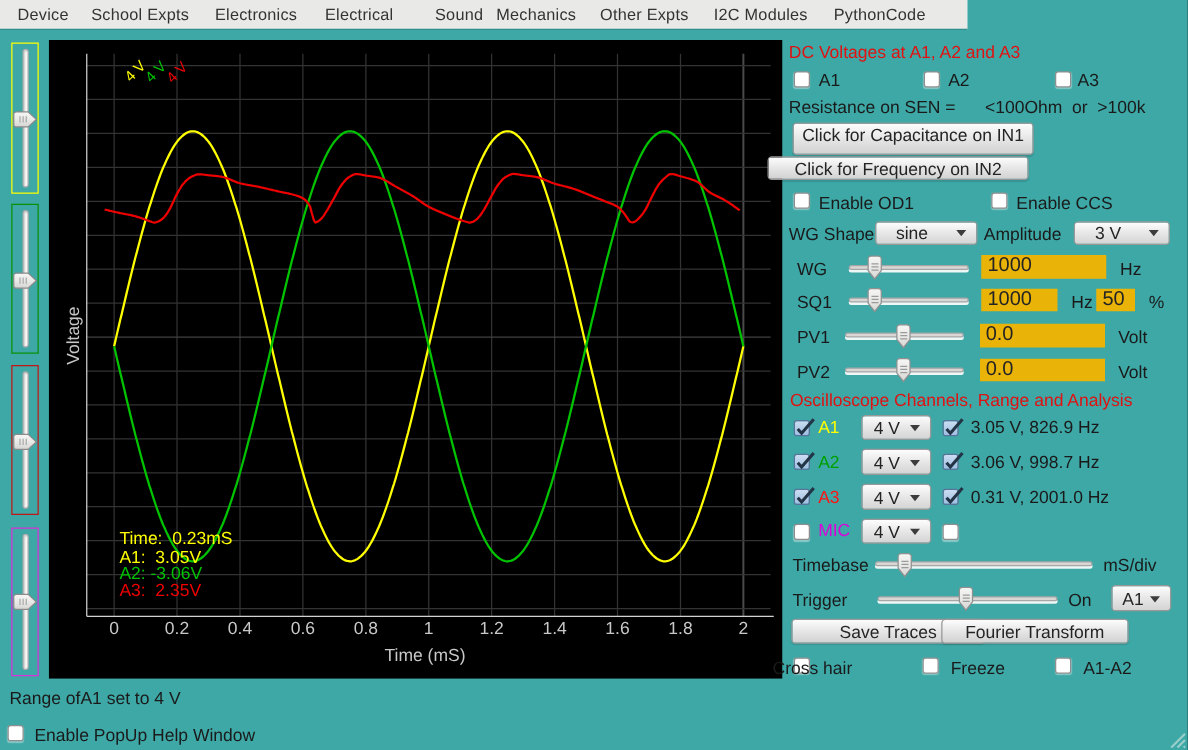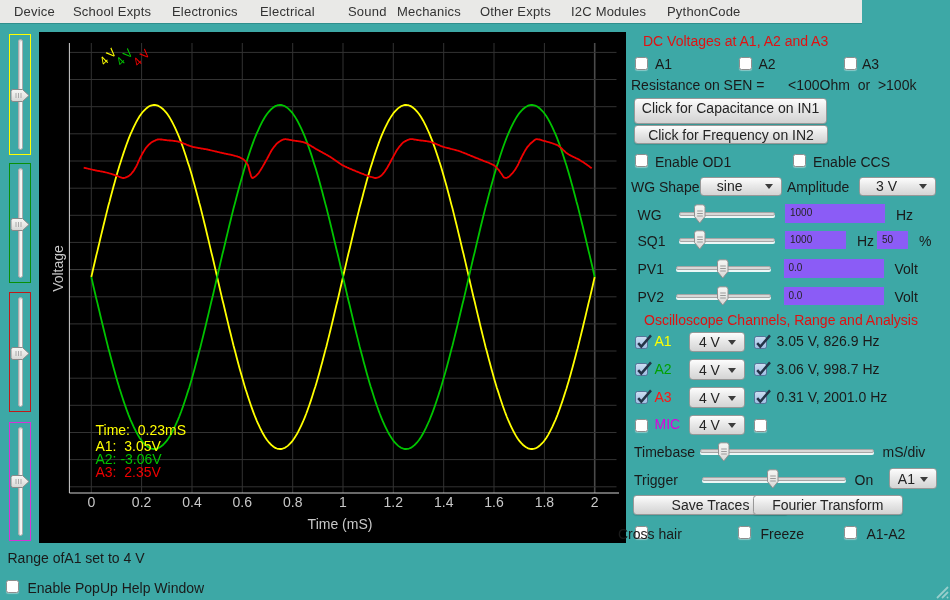--- a/index.html
+++ b/index.html
@@ -1,34 +1,34 @@
 <!DOCTYPE html>
 <html><head><meta charset="utf-8"><style>
 * { margin:0; padding:0; box-sizing:border-box; }
 html,body { width:950px; height:600px; background:#3da8a6; overflow:hidden;
   font-family:"Liberation Sans", sans-serif; }
-#menubar { position:absolute; left:0; top:0; width:862px; height:24px;
+#menubar { position:absolute; left:0; top:0; width:774px; height:24px;
   background:#e9e9e7; border-bottom:1px solid #2f8f8d; }
 .mi { position:absolute; top:0; height:24px; line-height:24px; font-size:13px; color:#333; letter-spacing:0.2px; }
 .lbl { position:absolute; font-size:14px; color:#1a1a1a; white-space:pre; }
-.red { color:#e01212;margin-left:12px; }
+.red { color:#e01212; }
 .cb { position:absolute; width:13px; height:13px; background:#fff;
   border:1px solid #8e8e8e; border-radius:2.5px; box-shadow:0 1px 1px rgba(255,255,255,0.4); }
 .cbc { position:absolute; width:13px; height:13px;
   background:linear-gradient(#cbddf1,#a0bfe3); border:1px solid #57749a; border-radius:2.5px; }
 .cbc svg { position:absolute; left:-1px; top:-3px; overflow:visible; }
 .btn { position:absolute; background:linear-gradient(#fdfdfd,#e8e8e8 45%,#d2d2d2);
   border:1px solid #989898; border-radius:3.5px; font-size:14px; color:#242424;
   text-align:center; box-shadow:0 1px 1px rgba(0,0,0,0.12); }
 .combo { position:absolute; background:linear-gradient(#fdfdfd,#e9e9e9 45%,#d4d4d4);
   border:1px solid #989898; border-radius:3.5px; font-size:14px; color:#242424; }
 .combo .ct { position:absolute; width:72%; text-align:center; top:50%; transform:translateY(-50%); }
 .combo .ar { position:absolute; right:8px; top:50%; margin-top:-2px; width:0; height:0;
   border-left:4.5px solid transparent; border-right:4.5px solid transparent; border-top:5px solid #3c3c3c; }
-.inp { position:absolute; background:#8b5cf6; border:none; font-size:10px; color:#242424; padding-left:5px; }
+.inp { position:absolute; background:#eab308; border:none; font-size:16px; color:#242424; padding-left:5px; }
 .groove { position:absolute; height:4px; background:#d8d7d6; border:1px solid #a6a6a6; border-radius:2px;
   box-shadow:0 2px 0 rgba(255,255,255,0.9); }
 .vgroove { position:absolute; width:5px; background:#f6f6f5; border:1px solid #aaa; border-radius:2.5px;
   box-shadow:inset 1px 1px 1px rgba(0,0,0,0.15); }
 .sbox { position:absolute; left:9px; width:22px; }
 svg.hh, svg.vh { position:absolute; }
 </style></head><body>
 
 <div id="menubar">
 <span class="mi" style="left:14px">Device</span>
@@ -142,21 +142,21 @@
 <div class="lbl red" style="left:631px;top:33px">DC Voltages at A1, A2 and A3</div>
 <div class="cb" style="left:635px;top:56.5px"></div>
 <div class="lbl" style="left:655px;top:56px">A1</div>
 <div class="cb" style="left:739px;top:56.5px"></div>
 <div class="lbl" style="left:758.5px;top:56px">A2</div>
 <div class="cb" style="left:843.5px;top:56.5px"></div>
 <div class="lbl" style="left:862px;top:56px">A3</div>
 <div class="lbl" style="left:631px;top:76.5px">Resistance on SEN =</div>
 <div class="lbl" style="left:788px;top:76.5px">&lt;100Ohm&nbsp; or&nbsp; &gt;100k</div>
 <div class="btn" style="left:634px;top:98px;width:193px;height:26px;line-height:18.5px">Click for Capacitance on IN1</div>
-<div class="btn" style="left:634px;top:124.5px;width:194px;height:19.5px;line-height:18.5px">Click for Frequency on IN2</div>
+<div class="btn" style="left:614px;top:124.5px;width:209px;height:19.5px;line-height:18.5px">Click for Frequency on IN2</div>
 <div class="cb" style="left:635px;top:154px"></div>
 <div class="lbl" style="left:655px;top:153.5px">Enable OD1</div>
 <div class="cb" style="left:792.5px;top:154px"></div>
 <div class="lbl" style="left:813px;top:153.5px">Enable CCS</div>
 <div class="lbl" style="left:631px;top:179px">WG Shape</div>
 <div class="combo" style="left:700px;top:176.5px;width:81.5px;height:19.5px">
     <div class="ct">sine</div>
     <div class="ar"></div>
   </div>
 <div class="lbl" style="left:787px;top:179px">Amplitude</div>

